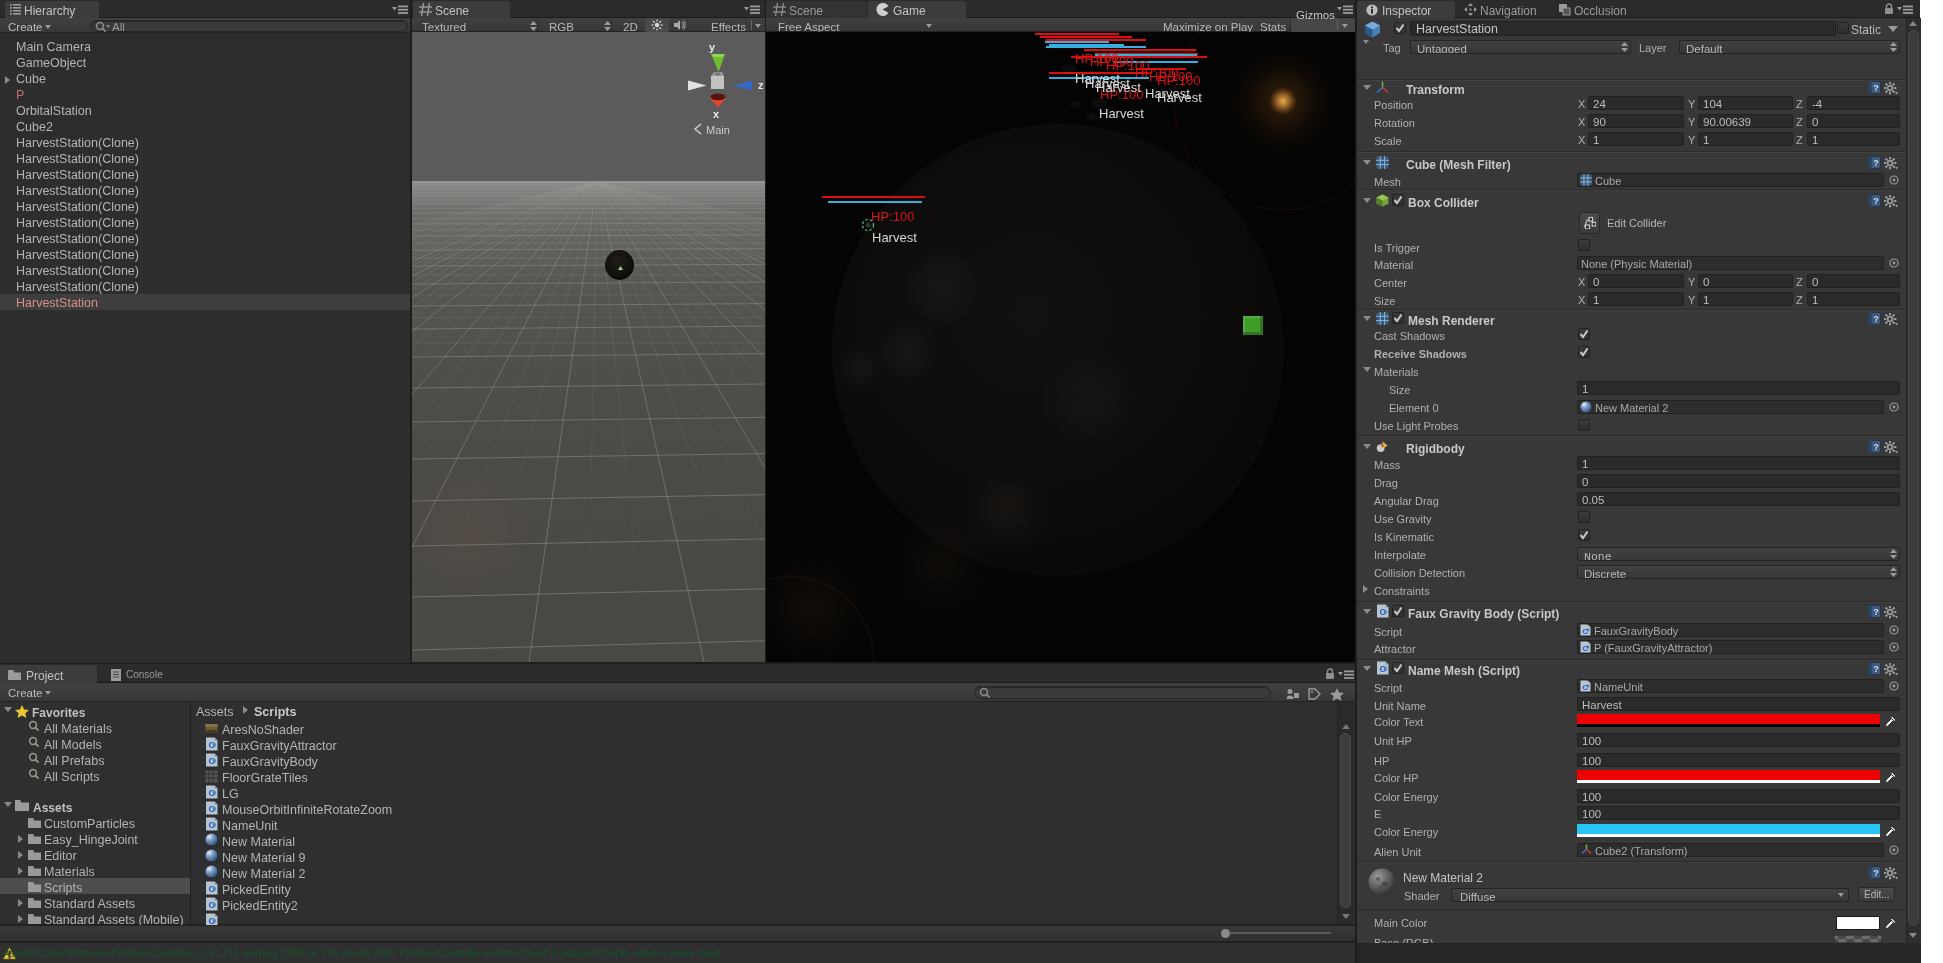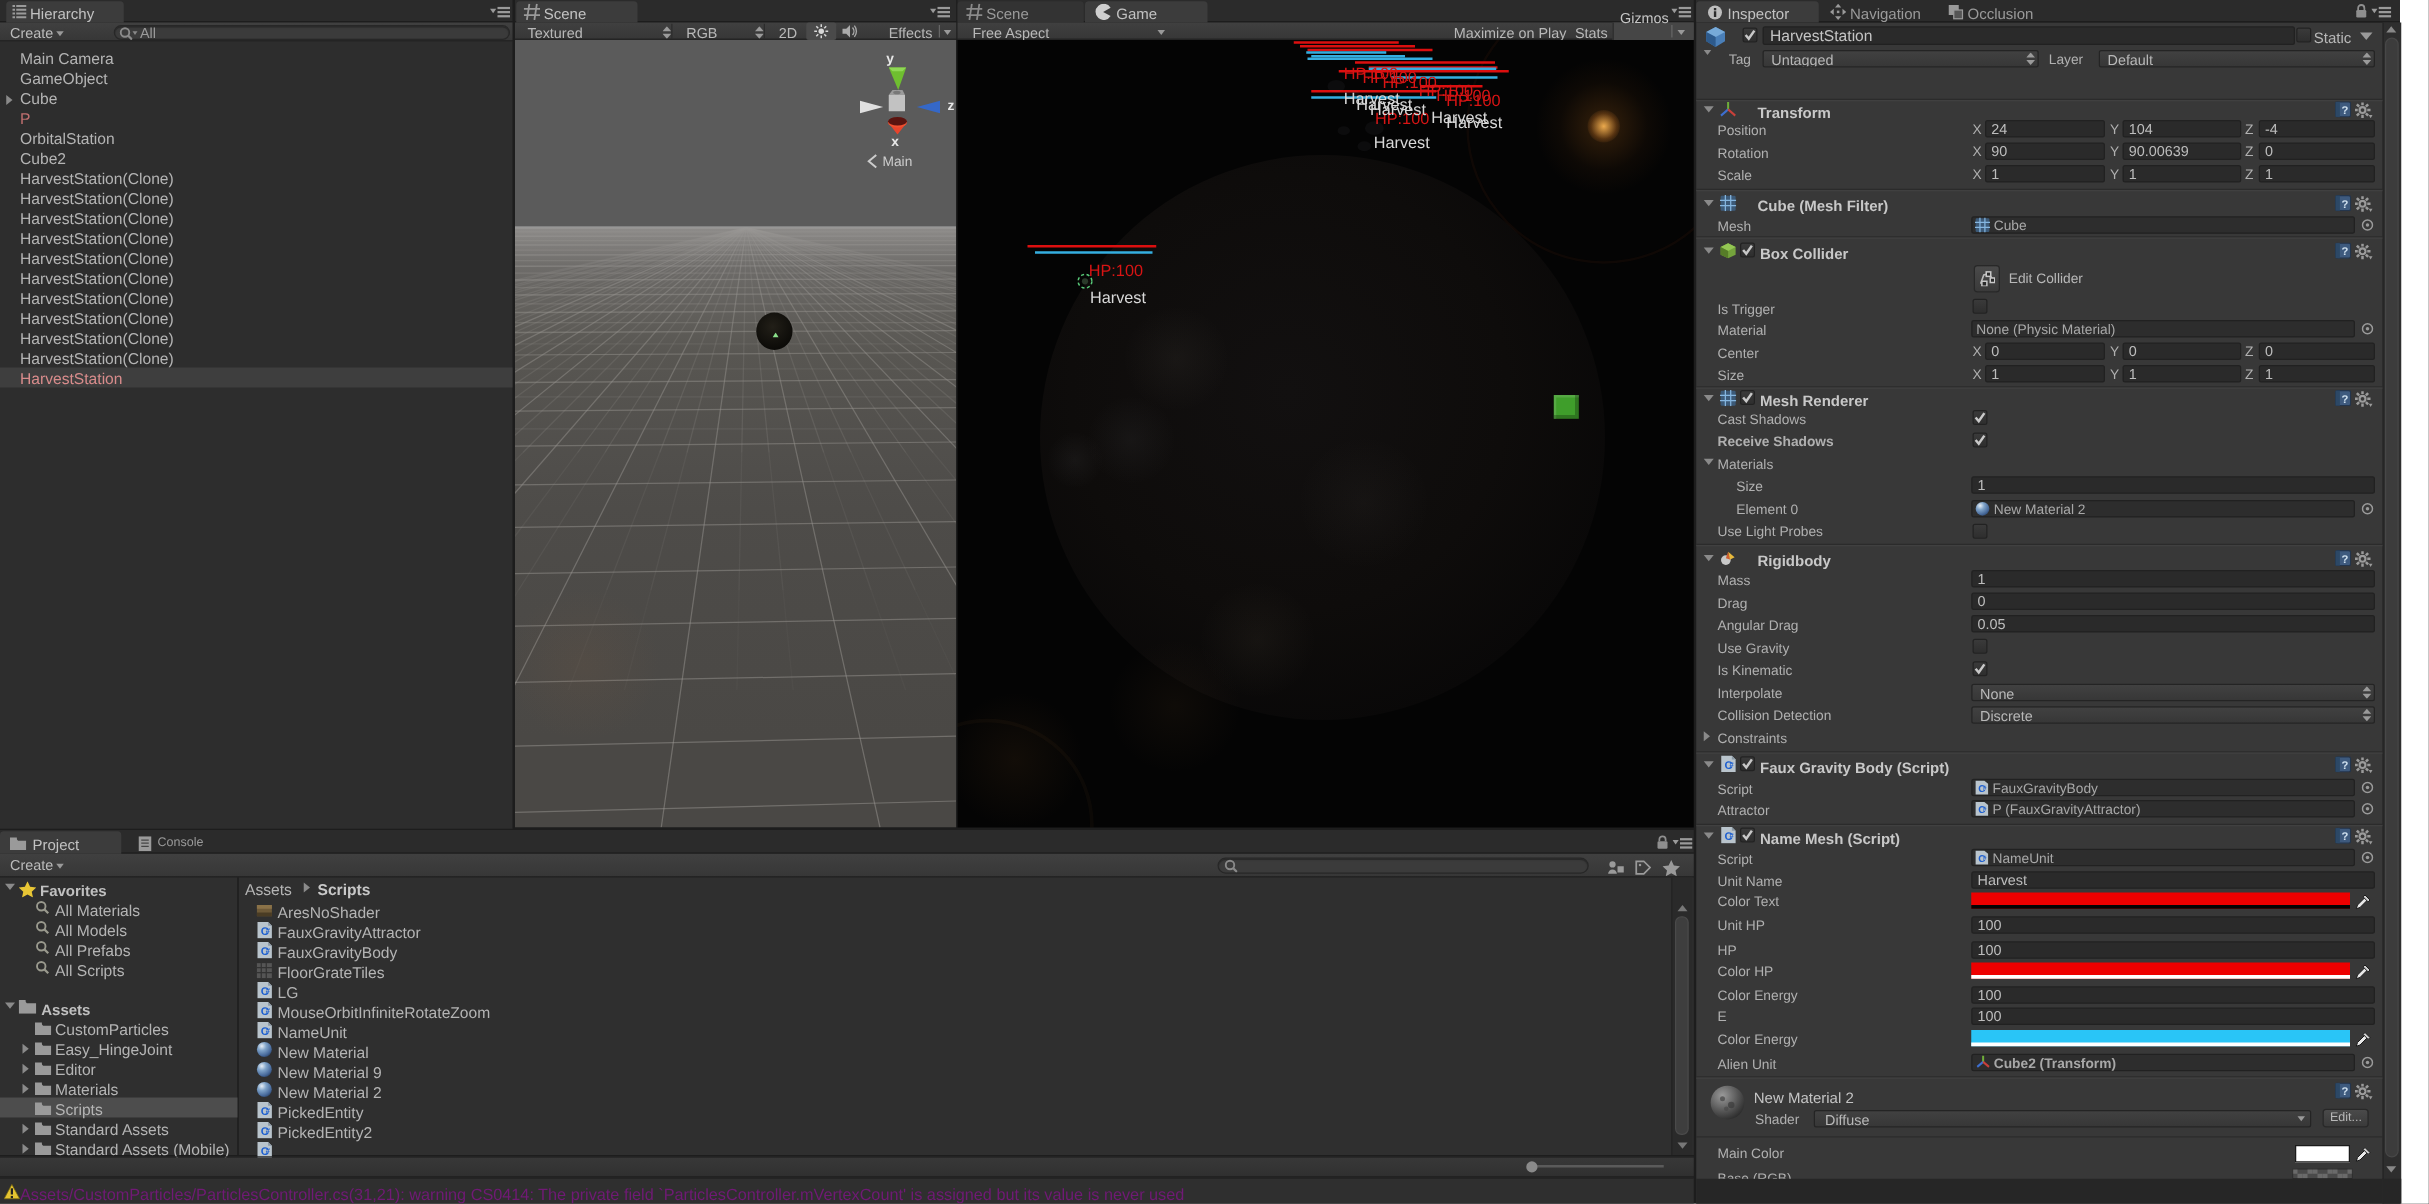--- a/index.html
+++ b/index.html
@@ -693,21 +693,21 @@
 <div class="tri-d" style="left:1342px;top:914px;border-top-color:#777;"></div>
 <div style="position:absolute;left:0;top:925px;width:1355px;height:16px;background:linear-gradient(#383838,#303030);border-top:1px solid #262626;"></div>
 <div style="position:absolute;left:1226px;top:932px;width:105px;height:2px;background:#5a5a5a;"></div>
 <div style="position:absolute;left:1221px;top:929px;width:9px;height:9px;border-radius:50%;background:#8a8a8a;"></div>
 <div style="position:absolute;left:0;top:942px;width:1355px;height:21px;background:#2f2f2f;border-top:1px solid #222;"></div>
 <svg style="position:absolute;left:3px;top:947px;" width="13" height="13" viewBox="0 0 13 13">
     <path d="M6.5 0.5 L12.7 12 L0.3 12 Z" fill="#e5c431" stroke="#7a6a10" stroke-width="0.6"></path>
     <rect x="5.6" y="3.6400000000000006" width="1.8" height="4.94" fill="#222"></rect>
     <rect x="5.6" y="9.75" width="1.8" height="1.8" fill="#222"></rect>
   </svg>
-<div style="position:absolute;left:16px;top:949px;color:#701a75;font-size:13px;white-space:pre;line-height:1;">Assets/CustomParticles/ParticlesController.cs(31,21): warning CS0414: The private field `ParticlesController.mVertexCount' is assigned but its value is never used</div>
+<div style="position:absolute;left:3px;top:949px;color:#14532d;font-size:10px;white-space:pre;line-height:1;">Assets/CustomParticles/ParticlesController.cs(31,21): warning CS0414: The private field `ParticlesController.mVertexCount' is assigned but its value is never used</div>
 <div style="position:absolute;left:1357px;top:0;width:563px;height:963px;background:#383838;"></div>
 <div style="position:absolute;left:1357px;top:0;width:563px;height:18px;background:#2b2b2b;border-bottom:1px solid #1a1a1a;"></div>
 <div style="position:absolute;left:1357px;top:1px;width:98px;height:17px;background:#3c3c3c;border-radius:3px 3px 0 0;"></div>
 <svg style="position:absolute;left:1366px;top:4px;" width="12" height="12" viewBox="0 0 12 12">
     <circle cx="6" cy="6" r="5.6" fill="#bdbdbd"></circle>
     <rect x="5.1" y="5" width="1.9" height="4.6" fill="#2b2b2b"></rect>
     <rect x="5.1" y="2.4" width="1.9" height="1.9" fill="#2b2b2b"></rect>
   </svg>
 <div style="position:absolute;left:1382px;top:5px;color:#c2c2c2;font-size:12px;white-space:pre;line-height:1;">Inspector</div>
 <svg style="position:absolute;left:1464px;top:3px;" width="13" height="13" viewBox="0 0 13 13">
@@ -1046,21 +1046,21 @@
 <div class="fld" style="left:1577px;top:492px;width:323px;height:14px;"><span style="position:relative;top:1px;">0.05</span></div>
 <div style="position:absolute;left:1374px;top:514px;color:#b0b0b0;font-size:11px;white-space:pre;line-height:1;">Use Gravity</div>
 <div class="chk" style="left:1578px;top:511px;background:linear-gradient(#3a3a3a,#2e2e2e);"></div>
 <div style="position:absolute;left:1374px;top:532px;color:#b0b0b0;font-size:11px;white-space:pre;line-height:1;">Is Kinematic</div>
 <div class="chk" style="left:1578px;top:529px;background:linear-gradient(#3a3a3a,#2e2e2e);"></div>
 <svg style="position:absolute;left:1578px;top:529px;" width="12" height="12" viewBox="0 0 12 12">
     <polyline points="2.5,6 5,9 9.5,2.5" fill="none" stroke="#c8c8c8" stroke-width="2"></polyline>
   </svg>
 <div style="position:absolute;left:1374px;top:550px;color:#b0b0b0;font-size:11px;white-space:pre;line-height:1;">Interpolate</div>
 <div class="drop" style="left:1577px;top:547px;width:323px;height:14px;">
-    <span style="position:absolute;left:6px;top:2px;">None</span>
+    <span style="position:absolute;left:6px;top:2px;font-family:Liberation Mono, monospace;">None</span>
   </div>
 <svg style="position:absolute;left:1890px;top:549px;" width="7" height="10" viewBox="0 0 7 10">
     <path d="M3.5 0 L7 4 L0 4 Z" fill="#9a9a9a"></path>
     <path d="M3.5 10 L7 6 L0 6 Z" fill="#9a9a9a"></path>
   </svg>
 <div style="position:absolute;left:1374px;top:568px;color:#b0b0b0;font-size:11px;white-space:pre;line-height:1;">Collision Detection</div>
 <div class="drop" style="left:1577px;top:565px;width:323px;height:14px;">
     <span style="position:absolute;left:6px;top:2px;">Discrete</span>
   </div>
 <svg style="position:absolute;left:1890px;top:567px;" width="7" height="10" viewBox="0 0 7 10">
@@ -1206,21 +1206,21 @@
   </svg>
 <div style="position:absolute;left:1374px;top:847px;color:#b0b0b0;font-size:11px;white-space:pre;line-height:1;">Alien Unit</div>
 <div class="fld" style="left:1577px;top:843px;width:307px;height:14px;background:#2d2d2d;"></div>
 <svg style="position:absolute;left:1581px;top:844px;" width="11" height="11" viewBox="0 0 11 11">
     <g stroke-width="1.6" fill="none">
       <line x1="5.5" y1="5.5" x2="5.5" y2="0.5" stroke="#6fae3a"></line>
       <line x1="5.5" y1="5.5" x2="0.8" y2="9.5" stroke="#3d6fd0"></line>
       <line x1="5.5" y1="5.5" x2="10.2" y2="9.5" stroke="#c8403a"></line>
     </g>
   </svg>
-<div style="position:absolute;left:1595px;top:846px;color:#a8a8a8;font-size:11px;white-space:pre;line-height:1;font-weight:bold;">Cube2 (Transform)</div>
+<div style="position:absolute;left:1595px;top:846px;color:#a8a8a8;font-size:11px;white-space:pre;line-height:1;">Cube2 (Transform)</div>
 <svg style="position:absolute;left:1889px;top:845px;" width="10" height="10" viewBox="0 0 10 10">
     <circle cx="5" cy="5" r="4" fill="none" stroke="#9a9a9a" stroke-width="1.2"></circle>
     <circle cx="5" cy="5" r="1.4" fill="#9a9a9a"></circle>
   </svg>
 <div style="position:absolute;left:1357px;top:861px;width:549px;height:1px;background:#2b2b2b;"></div>
 <div style="position:absolute;left:1357px;top:862px;width:549px;height:1px;background:#404040;"></div>
 <svg style="position:absolute;left:1368px;top:868px;" width="28" height="28" viewBox="0 0 28 28">
     <defs>
       <radialGradient id="mg1" cx="0.35" cy="0.3" r="0.85">
         <stop offset="0" stop-color="#9a9a9a"></stop>

